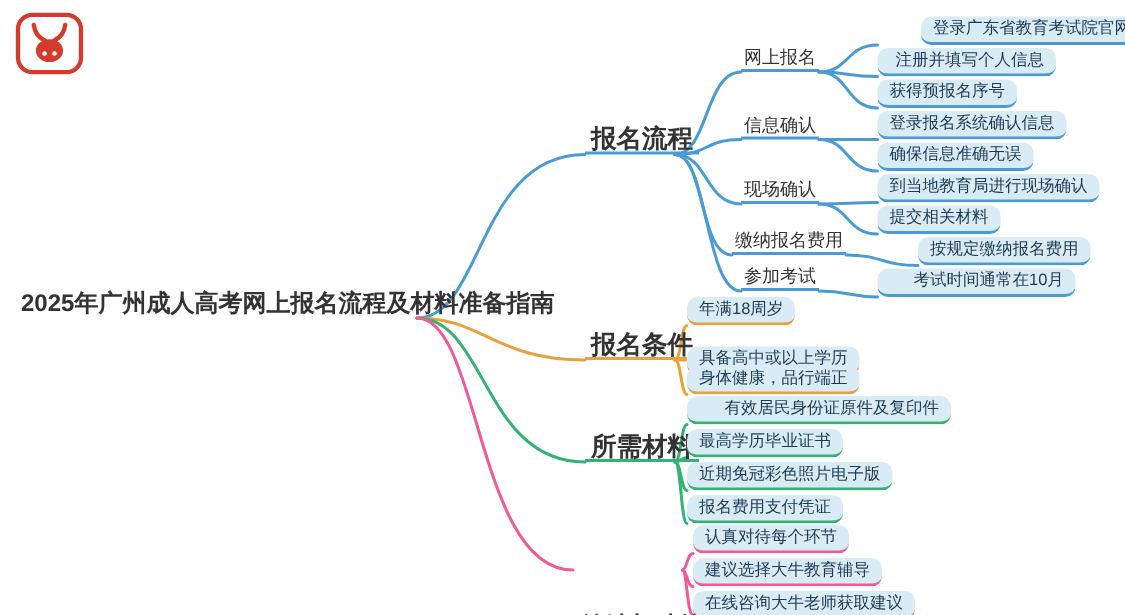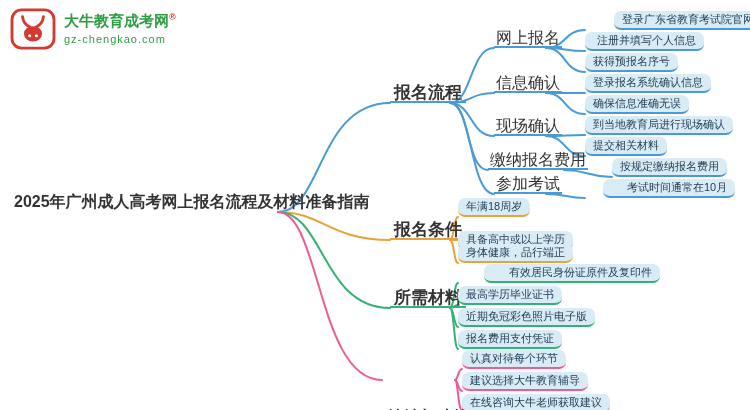--- a/index.html
+++ b/index.html
@@ -12,21 +12,21 @@
   .links path{fill:none;stroke:var(--c);stroke-width:2;stroke-linecap:round}
   .node{position:absolute;white-space:nowrap;z-index:1}
   .central{
     left:14px;top:192px;font-size:16px;font-weight:bold;color:#333333;
   }
   .branch-label{
     font-size:17px;font-weight:bold;color:#333333;
     line-height:15px;padding:1px 4px;border-bottom:2px solid var(--c);
   }
   .child-label{
-    font-size:16px;color:#333333;
+    font-size:12px;color:#333333;
     line-height:14px;padding:1px 2px;border-bottom:2px solid var(--c);
   }
   .leaf{
     font-size:11px;color:var(--leaf-text);
     line-height:13px;padding:2px 8px;
     background:var(--leaf-bg);
     border-bottom:2px solid var(--c);
     border-radius:7px;
   }
   
@@ -82,24 +82,20 @@
   <div class="logo-icon">
     <svg viewBox="0 0 48 44" width="46" height="42">
       <rect x="2" y="2" width="44" height="40" rx="10" fill="#ffffff" stroke="var(--logo-red)" stroke-width="3"></rect>
       <path d="M13 9 q1 8 8 11" fill="none" stroke="var(--logo-red)" stroke-width="3" stroke-linecap="round"></path>
       <path d="M35 9 q-1 8 -8 11" fill="none" stroke="var(--logo-red)" stroke-width="3" stroke-linecap="round"></path>
       <ellipse cx="24" cy="27" rx="9.5" ry="8" fill="var(--logo-red)"></ellipse>
       <circle cx="20.5" cy="29" r="1.6" fill="#ffffff"></circle>
       <circle cx="27.5" cy="29" r="1.6" fill="#ffffff"></circle>
     </svg>
   </div>
-  <div class="logo-text">
-    <div class="brand"><span>大牛教育成考网</span><span class="reg">®</span></div>
-    <div class="domain">gz-chengkao.com</div>
-  </div>
 </div>
 
 <div class="node central">2025年广州成人高考网上报名流程及材料准备指南</div>
 
 <div class="node branch-label" style="left: 390px; top: 84px; --c: #4a9bd5;">报名流程</div>
 <div class="node branch-label" style="left: 390px; top: 221px; --c: #e9a23b;">报名条件</div>
 <div class="node branch-label" style="left: 390px; top: 289px; --c: #34b274;">所需材料</div>
 <div class="node branch-label" style="left: 382px; top: 361px; margin-top: 48px; --c: #ef5b94;">总结与建议</div>
 
 <div class="node child-label" style="left: 494px; top: 30px; --c: #4a9bd5;">网上报名</div>
@@ -109,26 +105,26 @@
 <div class="node child-label" style="left: 494px; top: 176px; --c: #4a9bd5;">参加考试</div>
 
 <div class="node leaf" style="left: 614px; top: 11px; --c: #4a9bd5;">登录广东省教育考试院官网</div>
 <div class="node leaf" style="left: 585px; top: 32px; padding-left: 12px; --c: #4a9bd5;">注册并填写个人信息</div>
 <div class="node leaf" style="left: 585px; top: 53px; --c: #4a9bd5;">获得预报名序号</div>
 <div class="node leaf" style="left: 585px; top: 74px; --c: #4a9bd5;">登录报名系统确认信息</div>
 <div class="node leaf" style="left: 585px; top: 95px; --c: #4a9bd5;">确保信息准确无误</div>
 <div class="node leaf" style="left: 585px; top: 116px; --c: #4a9bd5;">到当地教育局进行现场确认</div>
 <div class="node leaf" style="left: 585px; top: 137px; --c: #4a9bd5;">提交相关材料</div>
 <div class="node leaf" style="left: 612px; top: 158px; --c: #4a9bd5;">按规定缴纳报名费用</div>
-<div class="node leaf" style="left: 603px; top: 179px; padding-left: 24px; --c: #4a9bd5;">考试时间通常在10月</div>
+<div class="node leaf" style="left: 585px; top: 179px; padding-left: 24px; --c: #4a9bd5;">考试时间通常在10月</div>
 
 <div class="node leaf" style="left: 458px; top: 198px; --c: #e9a23b;">年满18周岁</div>
 <div class="node leaf" style="left: 458px; top: 221px; margin-top: 10px; --c: #e9a23b;">具备高中或以上学历</div>
 <div class="node leaf" style="left: 458px; top: 244px; --c: #e9a23b;">身体健康，品行端正</div>
 
-<div class="node leaf" style="left: 484px; top: 264px; padding-left: 25px; --c: #34b274;">有效居民身份证原件及复印件</div>
+<div class="node leaf" style="left: 458px; top: 264px; padding-left: 25px; --c: #34b274;">有效居民身份证原件及复印件</div>
 <div class="node leaf" style="left: 458px; top: 286px; --c: #34b274;">最高学历毕业证书</div>
 <div class="node leaf" style="left: 458px; top: 308px; --c: #34b274;">近期免冠彩色照片电子版</div>
 <div class="node leaf" style="left: 458px; top: 330px; --c: #34b274;">报名费用支付凭证</div>
 
 <div class="node leaf" style="left: 462px; top: 350px; --c: #ef5b94;">认真对待每个环节</div>
 <div class="node leaf" style="left: 462px; top: 372px; --c: #ef5b94;">建议选择大牛教育辅导</div>
 <div class="node leaf" style="left: 462px; top: 394px; --c: #ef5b94;">在线咨询大牛老师获取建议</div>
 
 </body></html>

